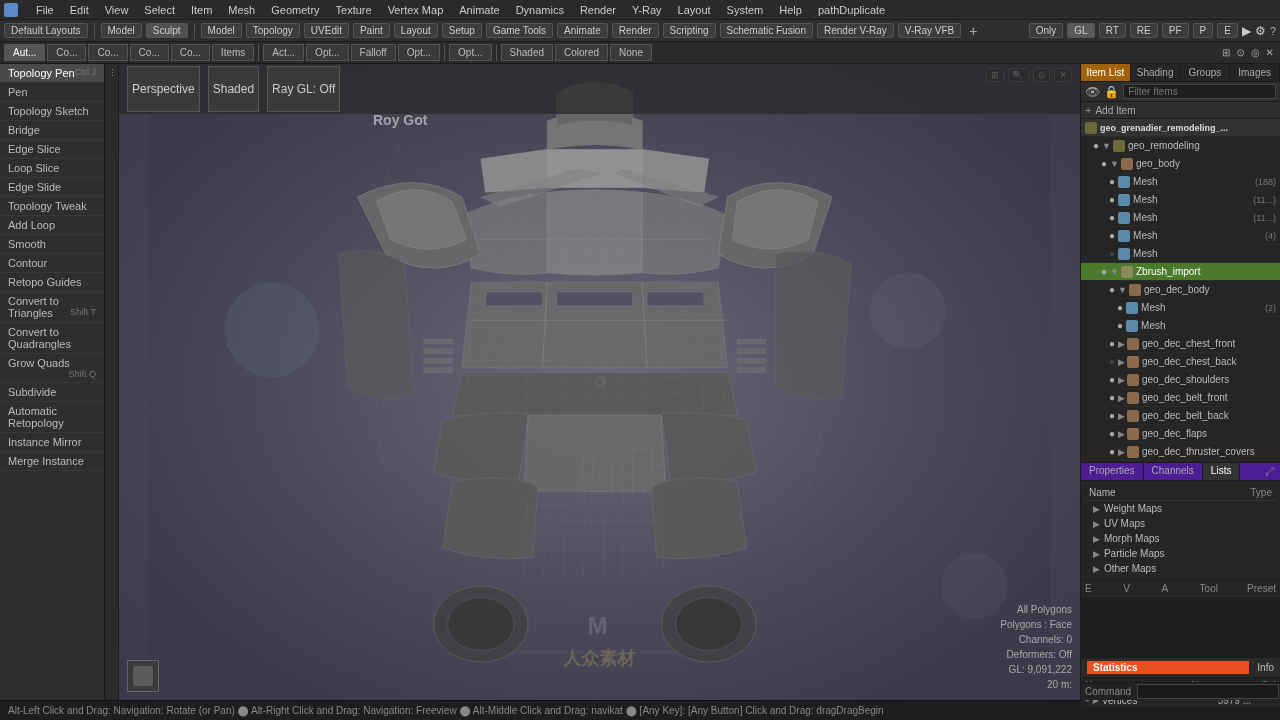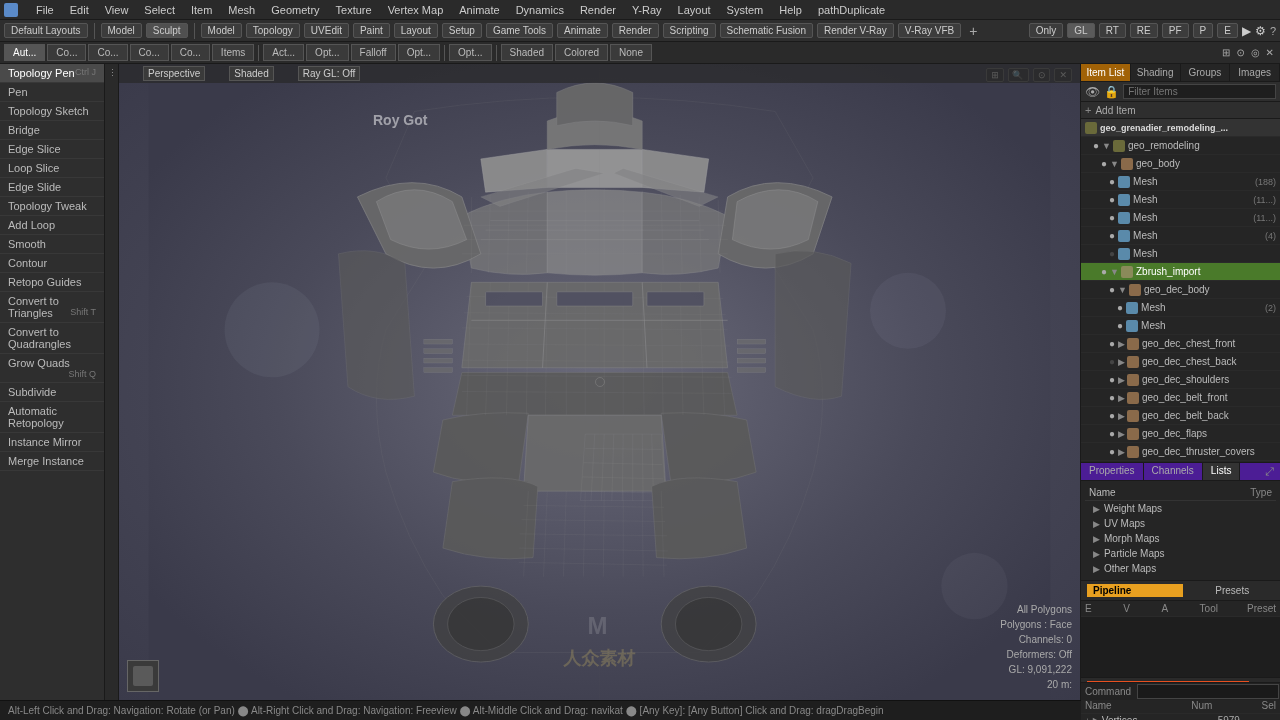--- a/index.html
+++ b/index.html
@@ -28,21 +28,21 @@
     .left-panel-item.active { background: #4a4a4a; color: #fff; }
     .left-panel-shortcut { color: #777; font-size: 9px; float: right; }
 
     
     #left-collapse { width: 14px; background: #2a2a2a; border-right: 1px solid #1a1a1a; display: flex; flex-direction: column; align-items: center; padding-top: 4px; cursor: pointer; }
     #left-collapse span { color: #888; font-size: 9px; writing-mode: vertical-rl; transform: rotate(180deg); }
 
     
     #viewport { flex: 1; position: relative; background: #5a5a6a; overflow: hidden; }
     #viewport-header { display: flex; align-items: center; gap: 8px; background: rgba(40,40,40,0.7); padding: 2px 8px; position: absolute; top: 0; left: 0; right: 0; z-index: 10; }
-    .vp-dropdown { background: #3a3a3a; border: 1px solid #555; color: #ccc; font-size: 10px; padding: 1px 4px; cursor: pointer; margin-left: 16px; }
+    .vp-dropdown { background: #3a3a3a; border: 1px solid #555; color: #ccc; font-size: 12px; padding: 15px 4px; cursor: pointer; }
     #model-bg { width: 100%; height: 100%; background: radial-gradient(ellipse at center, #6a6a7a 0%, #4a4a5a 40%, #3a3a4a 100%); }
 
     
     #watermark { position: absolute; bottom: 60px; left: 50%; transform: translateX(-50%); color: rgba(255,255,255,0.15); font-size: 28px; font-weight: bold; letter-spacing: 4px; pointer-events: none; text-align: center; }
     #watermark2 { position: absolute; bottom: 30px; left: 50%; transform: translateX(-50%); color: rgba(200,180,100,0.3); font-size: 18px; font-weight: bold; pointer-events: none; }
 
     
     #vp-info { position: absolute; bottom: 8px; right: 8px; color: #aaa; font-size: 10px; text-align: right; line-height: 1.5; }
 
     
@@ -666,24 +666,20 @@
           <span class="list-row-arrow">▶</span>
           <span>Particle Maps</span>
         </div>
         <div class="list-row">
           <span class="list-row-arrow">▶</span>
           <span>Other Maps</span>
         </div>
       </div>
 
       <div id="pipeline-section">
-        <div id="pipeline-header">
-          <span class="pipeline-label">Pipeline</span>
-          <span class="presets-label">Presets</span>
-        </div>
         <div id="pipeline-cols">
           <span class="pipe-col">E</span>
           <span class="pipe-col">V</span>
           <span class="pipe-col">A</span>
           <span class="pipe-col">Tool</span>
           <span class="pipe-col pipe-col-preset">Preset</span>
         </div>
         <div id="pipeline-body"></div>
       </div>
 

